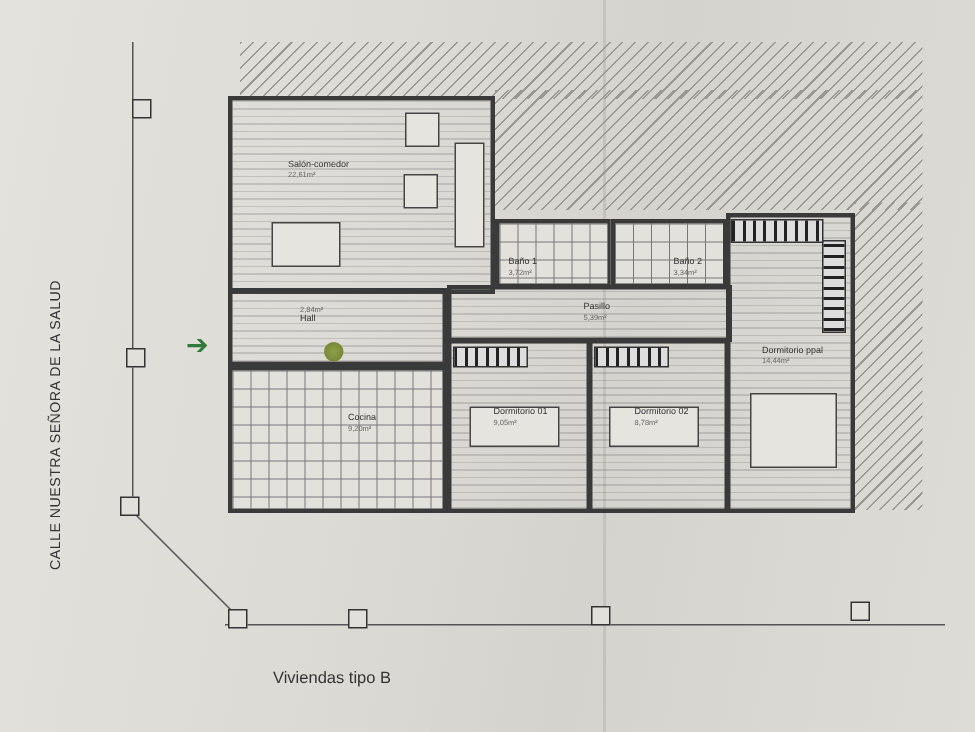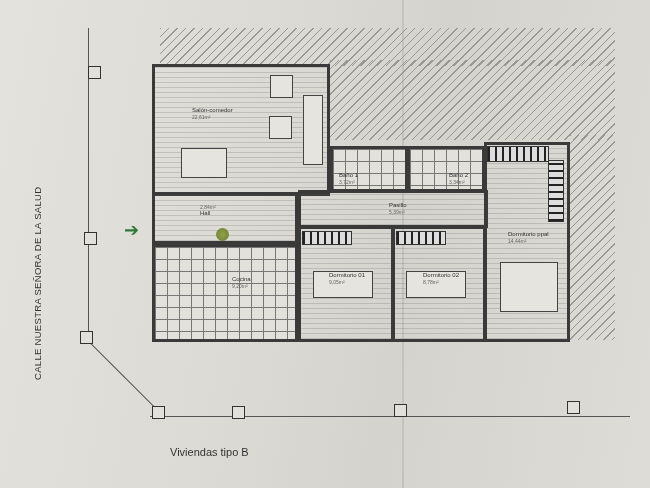--- a/index.html
+++ b/index.html
@@ -7,21 +7,21 @@
   .paper{position:absolute;left:0;top:0;width:650px;height:488px;background:linear-gradient(100deg,#e4e2dd 0%,#dcdad5 40%,#d5d3ce 62%,#dedcd7 100%);}
   .fold{position:absolute;left:402px;top:0;width:2px;height:488px;background:rgba(120,118,112,.18);}
   .hatch{position:absolute;background:repeating-linear-gradient(135deg,#9a9893 0 1px,transparent 1px 6px);}
   .wall{position:absolute;background:#3b3b3b;}
   .room{position:absolute;border:3px solid #3a3a3a;background:repeating-linear-gradient(0deg,rgba(90,90,90,.22) 0 1px,transparent 1px 5px);box-sizing:border-box;}
   .tile{background-image:linear-gradient(#777 1px,transparent 1px),linear-gradient(90deg,#777 1px,transparent 1px);background-size:12px 12px;background-color:#e3e1dc;}
   .lbl{position:absolute;font-size:6px;color:#333;line-height:1.2;white-space:nowrap;}
   .lbl .a{font-size:5px;color:#666;display:block;}
   .col{position:absolute;width:13px;height:13px;border:1.5px solid #333;background:#e2e0db;box-sizing:border-box;}
   .street{position:absolute;left:32px;top:380px;transform:rotate(-90deg);transform-origin:left top;font-size:9.5px;letter-spacing:.3px;color:#333;white-space:nowrap;}
-  .caption{position:absolute;left:170px;top:446px;font-size:11px;color:#333;}
+  .caption{position:absolute;left:182px;top:446px;font-size:11px;color:#333;}
   .furn{position:absolute;border:1.5px solid #444;box-sizing:border-box;background:#e6e4df;}
   .closet{position:absolute;background:repeating-linear-gradient(90deg,#222 0 2px,#ddd 2px 7px);border:1.5px solid #333;box-sizing:border-box;}
   .arrow{position:absolute;left:124px;top:219px;color:#2f7a3a;font-size:18px;}
   .plant{position:absolute;left:216px;top:228px;width:13px;height:13px;border-radius:50%;background:radial-gradient(#8fa04a,#6c7f2e);}
 </style>
 </head>
 <body>
 
 <div class="paper"></div>
 <div class="fold"></div>

